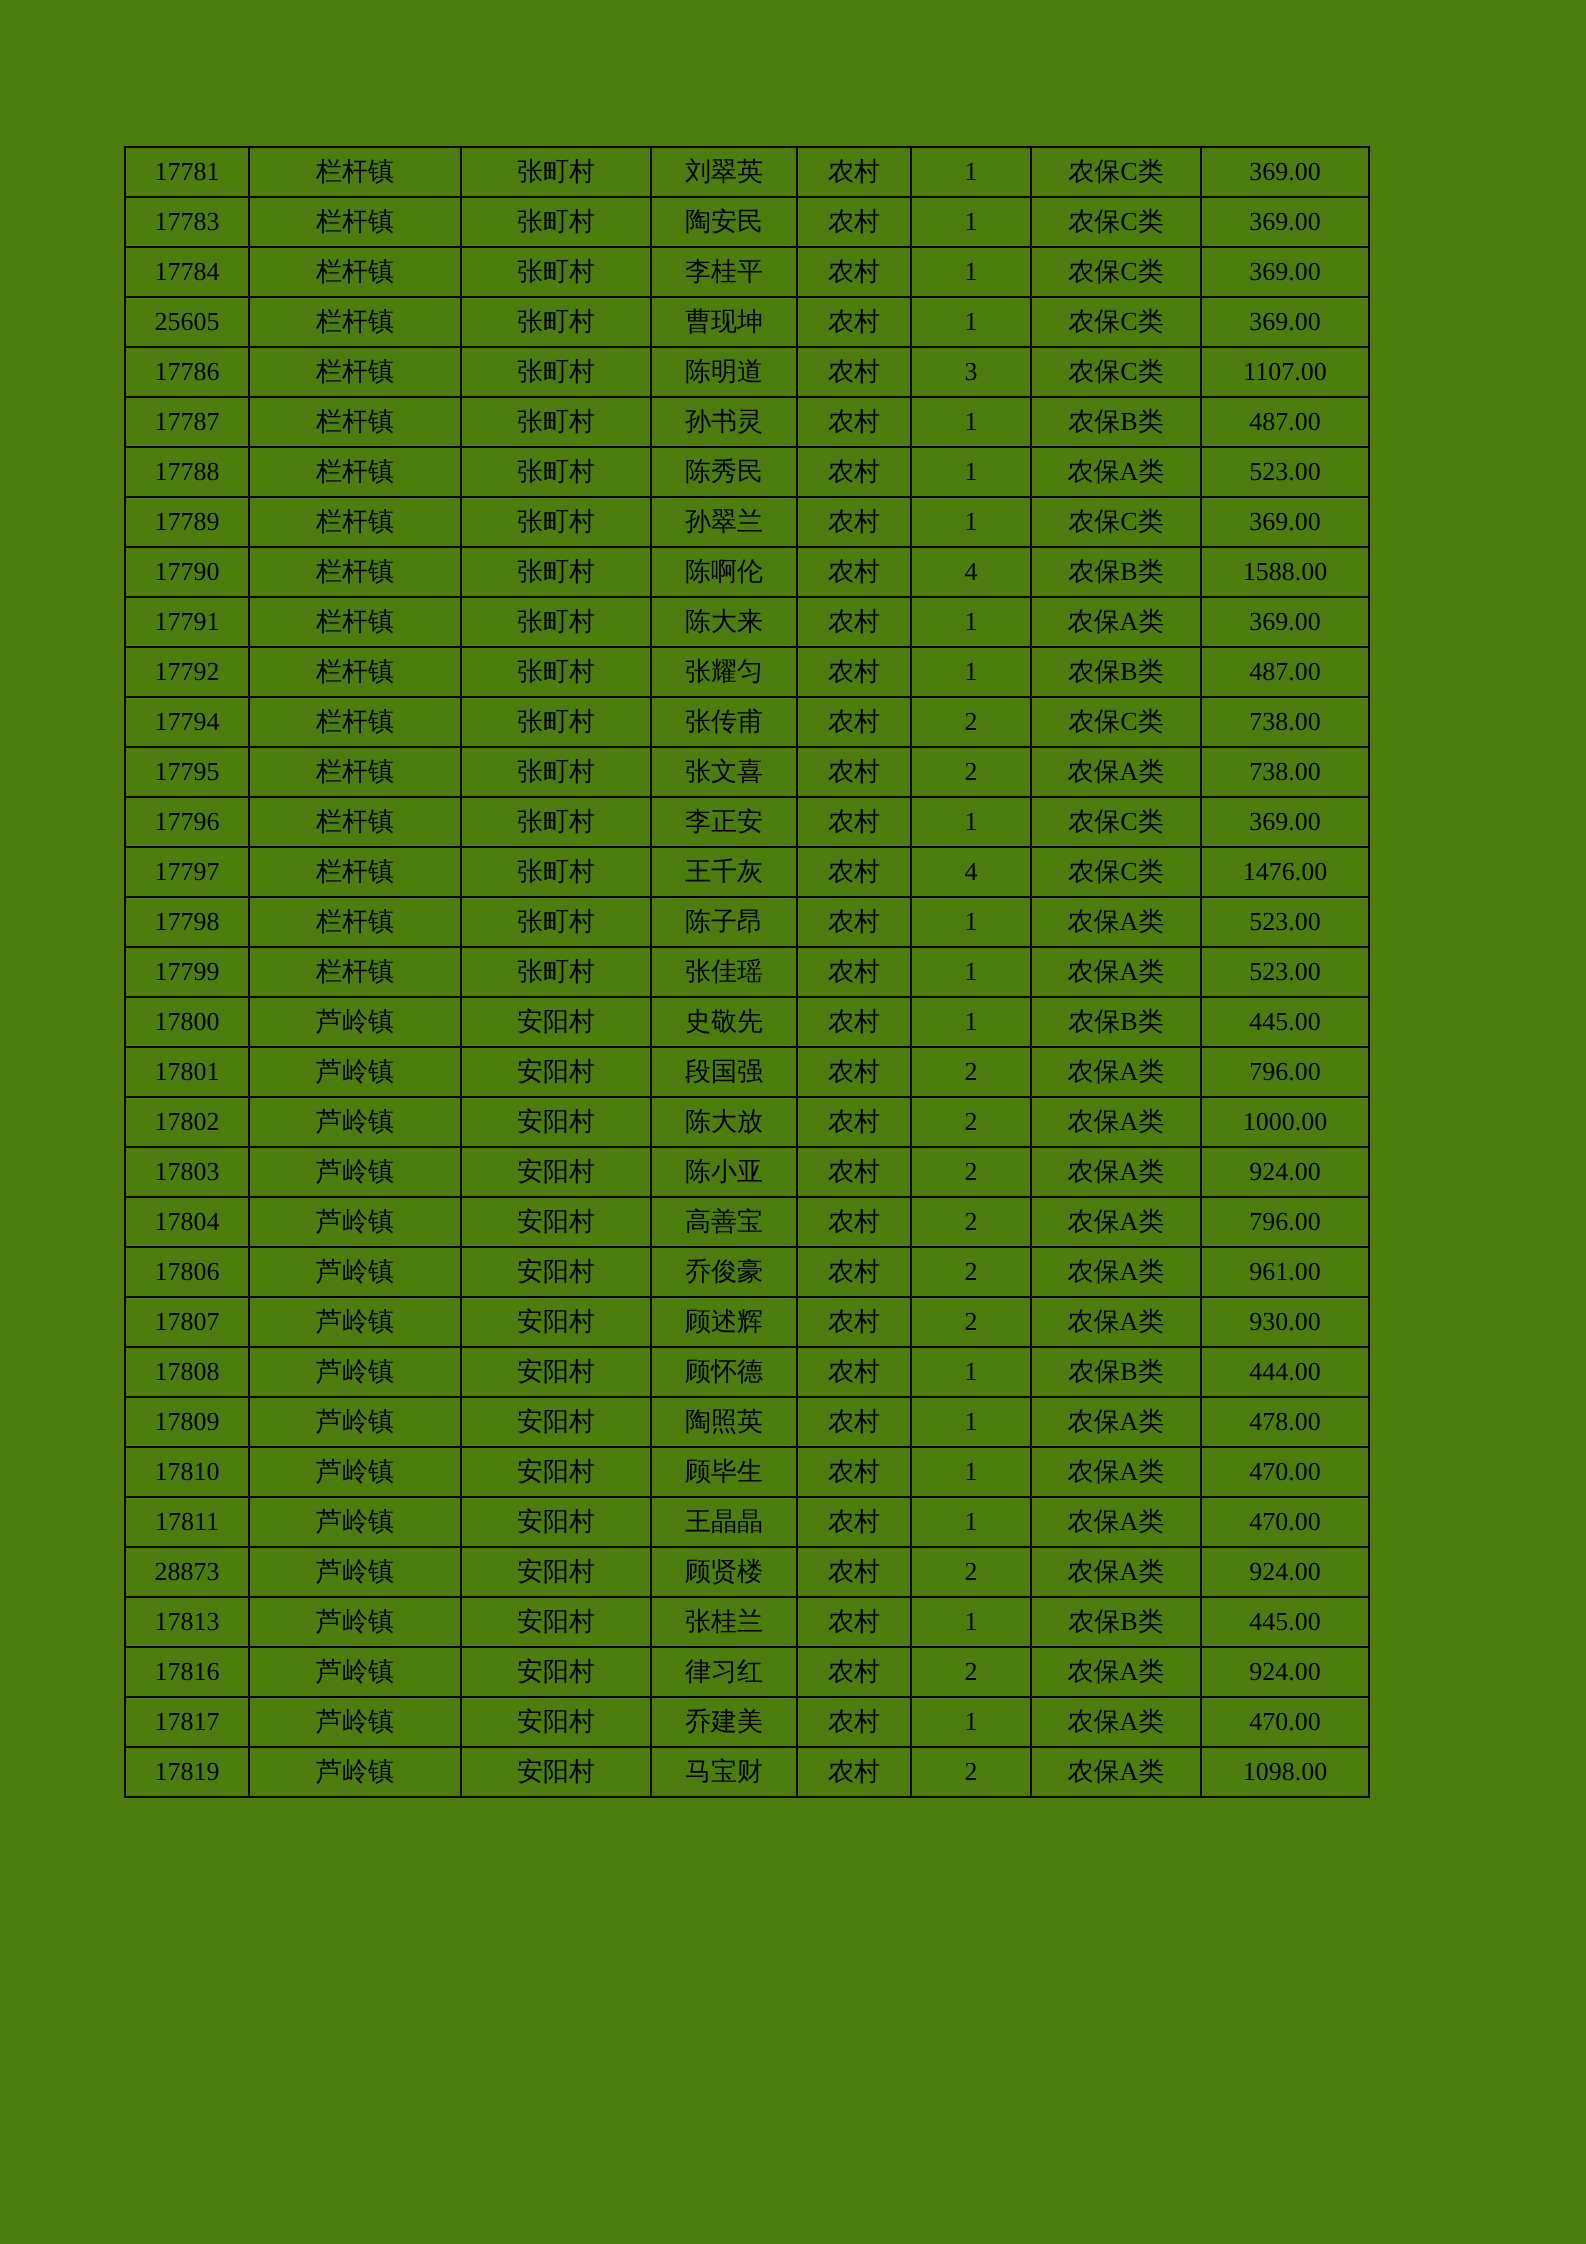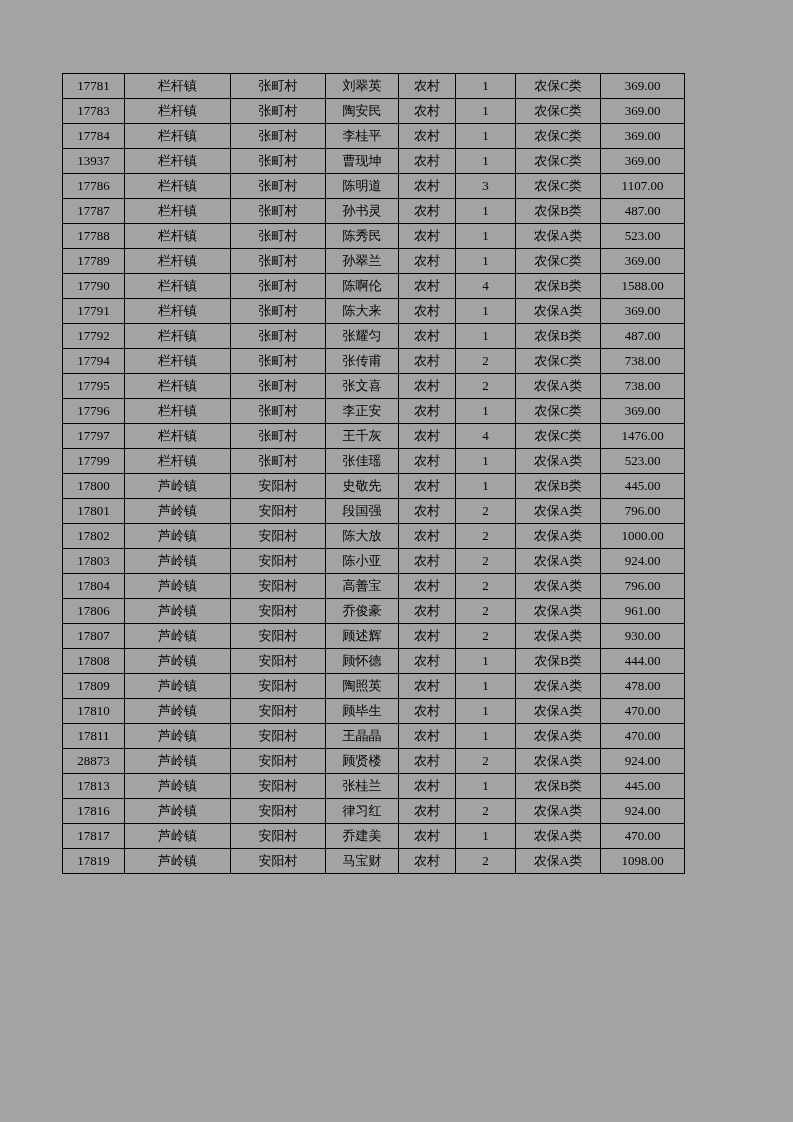--- a/index.html
+++ b/index.html
@@ -10,21 +10,21 @@
   body {
     width: 793px;
     height: 1122px;
     font-family: "Liberation Serif", "DejaVu Serif", serif;
     color: #000000;
   }
   .page {
     position: relative;
     width: 793px;
     height: 1122px;
-    background: #a3a3a3;
+    background: #4d7c0f;
     overflow: hidden;
   }
   table.data-table {
     position: absolute;
     left: 62px;
     top: 73px;
     border-collapse: collapse;
     table-layout: fixed;
   }
   table.data-table td {
@@ -87,21 +87,21 @@
           <td>17784</td>
           <td>栏杆镇</td>
           <td>张町村</td>
           <td>李桂平</td>
           <td>农村</td>
           <td>1</td>
           <td>农保C类</td>
           <td>369.00</td>
         </tr>
         <tr>
-          <td>13937</td>
+          <td>25605</td>
           <td>栏杆镇</td>
           <td>张町村</td>
           <td>曹现坤</td>
           <td>农村</td>
           <td>1</td>
           <td>农保C类</td>
           <td>369.00</td>
         </tr>
         <tr>
           <td>17786</td>
@@ -205,20 +205,30 @@
         </tr>
         <tr>
           <td>17797</td>
           <td>栏杆镇</td>
           <td>张町村</td>
           <td>王千灰</td>
           <td>农村</td>
           <td>4</td>
           <td>农保C类</td>
           <td>1476.00</td>
+        </tr>
+        <tr>
+          <td>17798</td>
+          <td>栏杆镇</td>
+          <td>张町村</td>
+          <td>陈子昂</td>
+          <td>农村</td>
+          <td>1</td>
+          <td>农保A类</td>
+          <td>523.00</td>
         </tr>
         <tr>
           <td>17799</td>
           <td>栏杆镇</td>
           <td>张町村</td>
           <td>张佳瑶</td>
           <td>农村</td>
           <td>1</td>
           <td>农保A类</td>
           <td>523.00</td>

